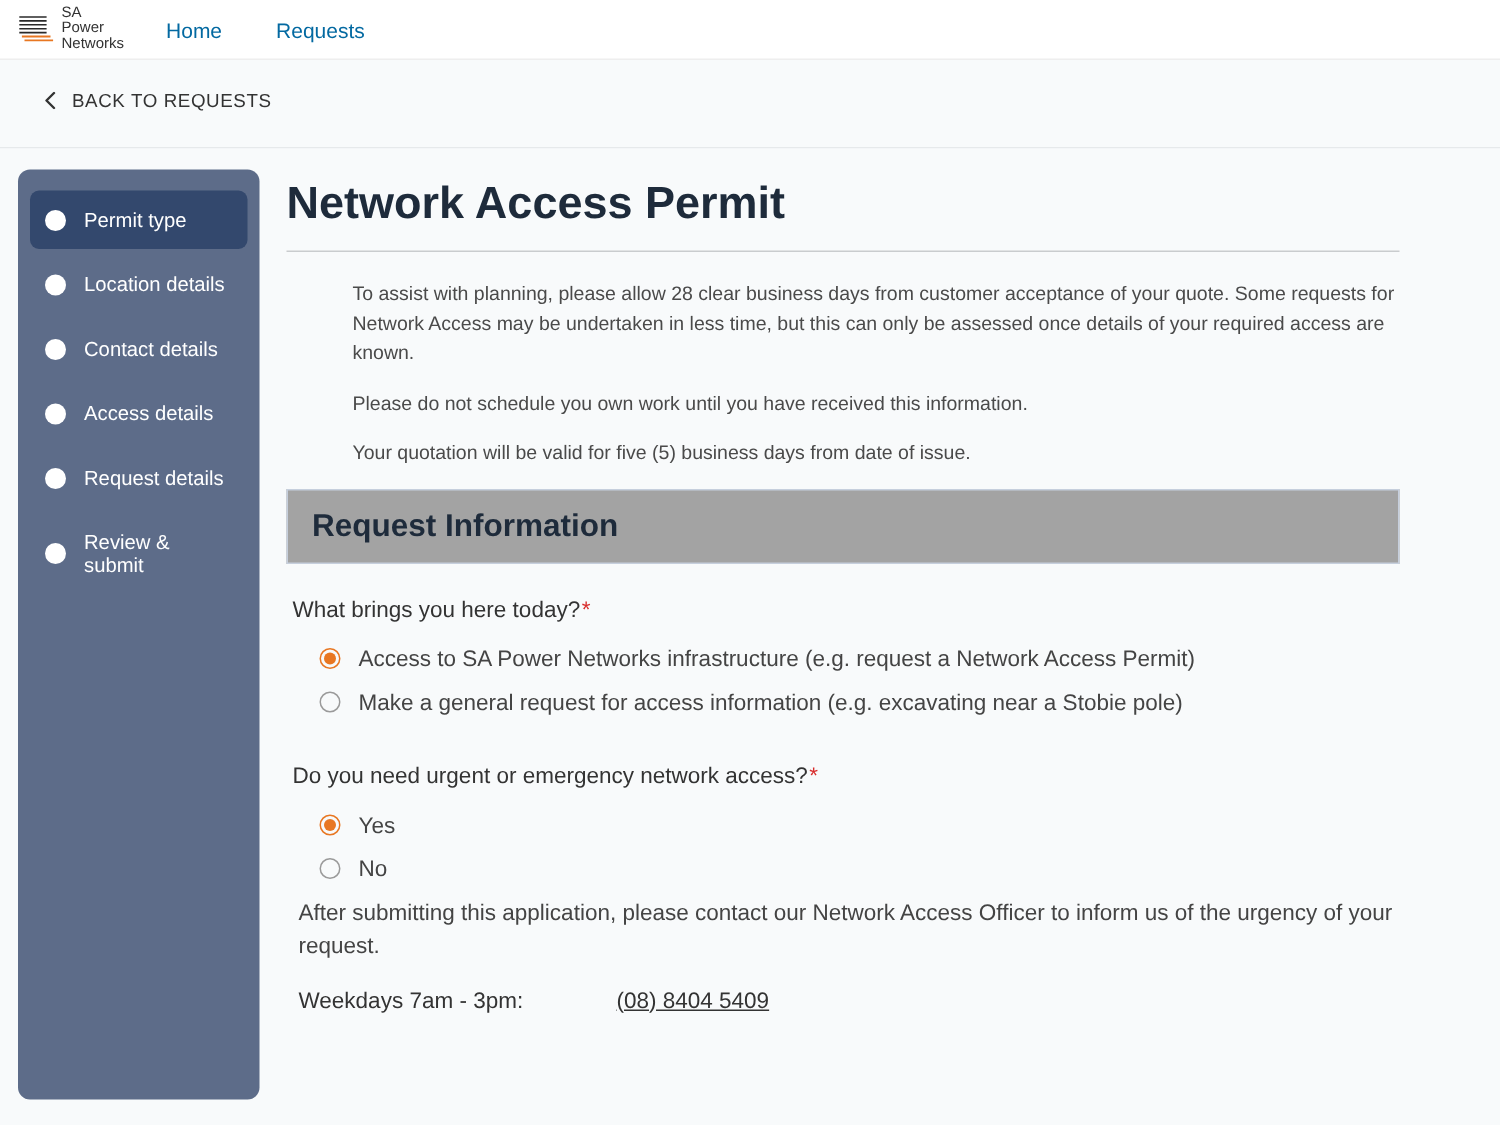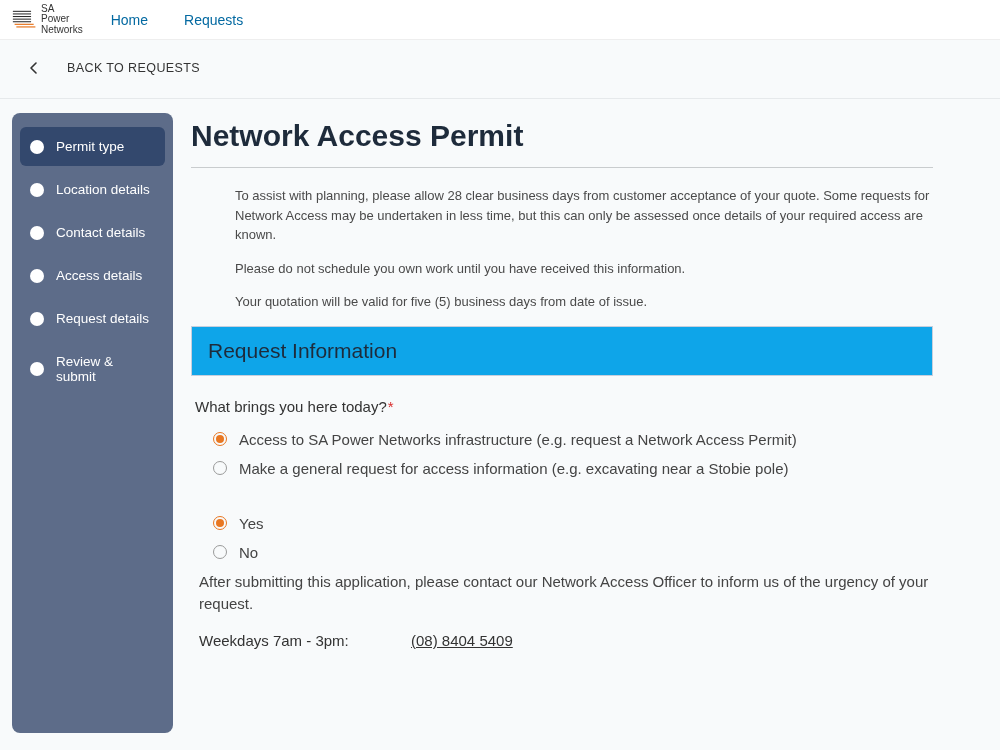--- a/index.html
+++ b/index.html
@@ -40,21 +40,20 @@
     border-bottom: 1px solid #e6e9eb;
     padding: 20px 24px 20px 30px;
   }
   .back-link {
     display: inline-flex;
     align-items: center;
     font-size: 12.5px;
     letter-spacing: 0.4px;
     color: #333;
     cursor: pointer;
-    gap: 19px;
   }
   .back-link .chev { margin-right: 10px; }
   .chev svg { width: 8px; height: 12px; display:block; }
   .page {
     display: flex;
     align-items: flex-start;
     background: #f8fafb;
     padding: 14px 14px 60px 12px;
     min-height: 660px;
   }
@@ -102,24 +101,24 @@
     height: 1px; background: #c9ccce; margin-bottom: 18px;
   }
   .intro p {
     font-size: 13px;
     line-height: 1.5;
     color: #4a4a4a;
     margin-bottom: 14px;
     margin-left: 44px;
   }
   .section-head {
-    background: #0ea5e9;
+    background: #a3a3a3;
     color: #1e2b3b;
     font-size: 21px;
-    font-weight: 400;
+    font-weight: 700;
     padding: 12px 16px;
     border: 1px solid #c6cfdd;
     margin: 6px 0 22px 0;
   }
   .field { margin-bottom: 26px; padding: 0 4px; }
   .field-label {
     font-size: 15px;
     color: #333;
     margin-bottom: 10px;
   }
@@ -250,20 +249,23 @@
         <span class="radio selected"></span>
         <span>Access to SA Power Networks infrastructure (e.g. request a Network Access Permit)</span>
       </div>
       <div class="radio-row">
         <span class="radio"></span>
         <span>Make a general request for access information (e.g. excavating near a Stobie pole)</span>
       </div>
     </div>
 
     <div class="field">
+      <div class="field-label">
+        <span>Do you need urgent or emergency network access?</span><span class="req">*</span>
+      </div>
       <div class="radio-row">
         <span class="radio selected"></span>
         <span>Yes</span>
       </div>
       <div class="radio-row">
         <span class="radio"></span>
         <span>No</span>
       </div>
       <div class="helper">After submitting this application, please contact our Network Access Officer to inform us of the urgency of your request.</div>
       <div class="contact-row">

